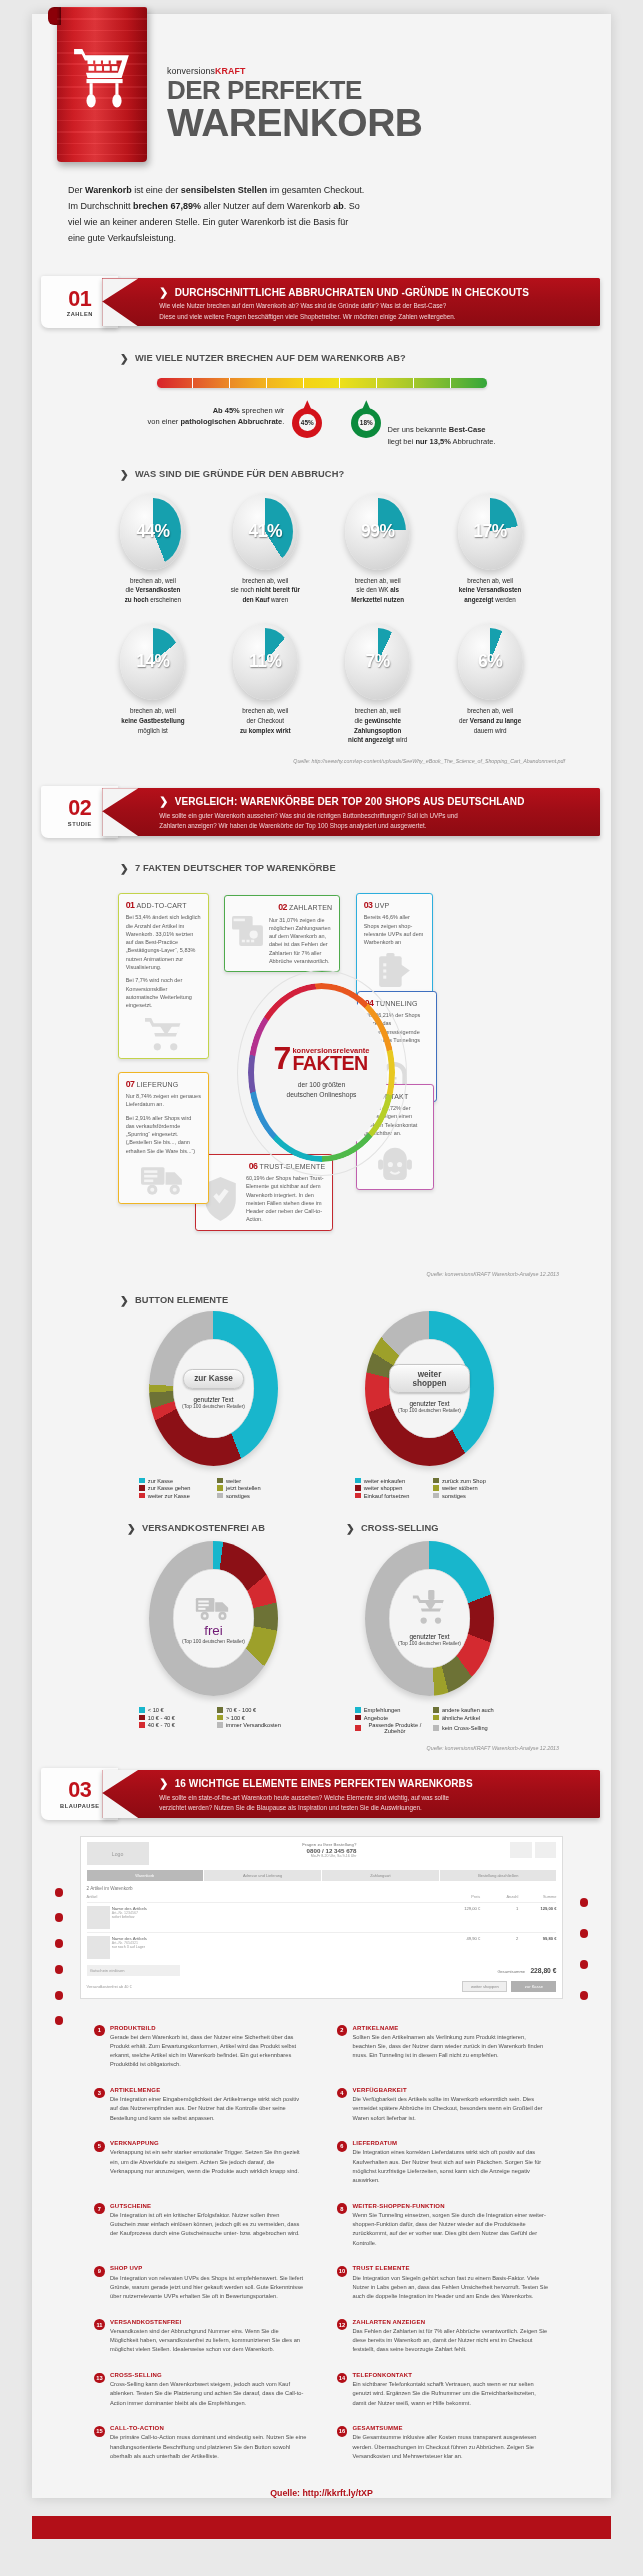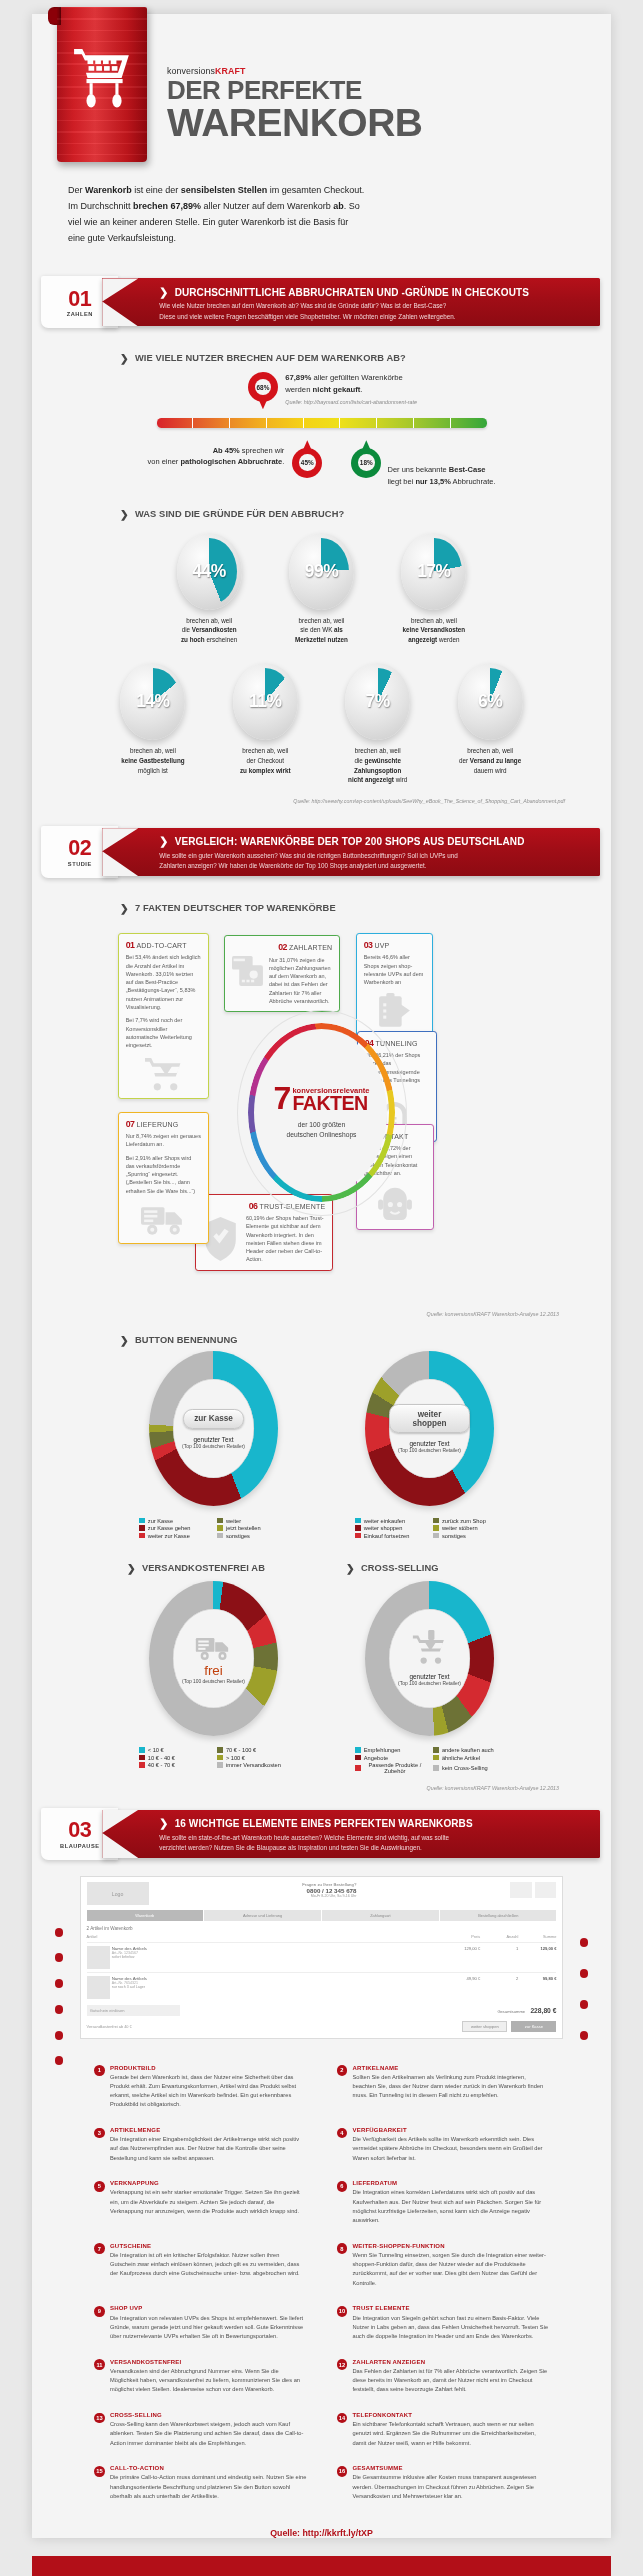--- a/index.html
+++ b/index.html
@@ -232,32 +232,20 @@
         <p><span>Wie viele Nutzer brechen auf dem Warenkorb ab? Was sind die Gründe dafür? Was ist der Best-Case?</span><br><span>Diese und viele weitere Fragen beschäftigen viele Shopbetreiber. Wir möchten einige Zahlen weitergeben.</span></p>
       </div>
     </div>
   </div>
 
   <div class="sub">
         <span class="chev">❯</span>
         <span>WIE VIELE NUTZER BRECHEN AUF DEM WARENKORB AB?</span>
       </div>
   <div class="gauge-wrap">
-    <div class="pinrow">
-      <div class="pin">
-        <div class="drop"></div>
-            <div class="tail"></div>
-        <div class="hole">68%</div>
-      </div>
-      <div class="pintext">
-        <b>67,89%</b><span> aller gefüllten Warenkörbe</span><br>
-        <span>werden </span><b>nicht gekauft</b><span>.</span>
-        <div class="src">Quelle: http://baymard.com/lists/cart-abandonment-rate</div>
-      </div>
-    </div>
     <div class="bar">
       <i style="background:linear-gradient(to right,#d8232a,#e2552c)"></i>
       <i style="background:linear-gradient(to right,#e2552c,#eb8a26)"></i>
       <i style="background:linear-gradient(to right,#eb8a26,#f2b41f)"></i>
       <i style="background:linear-gradient(to right,#f2b41f,#f4d217)"></i>
       <i style="background:linear-gradient(to right,#f4d217,#eee01a)"></i>
       <i style="background:linear-gradient(to right,#eee01a,#cdd424)"></i>
       <i style="background:linear-gradient(to right,#cdd424,#a3c72c)"></i>
       <i style="background:linear-gradient(to right,#a3c72c,#6fb833)"></i>
       <i style="background:linear-gradient(to right,#6fb833,#34a63a);border-right:none"></i>
@@ -289,20 +277,27 @@
         <span class="chev">❯</span>
         <span>WAS SIND DIE GRÜNDE FÜR DEN ABBRUCH?</span>
       </div>
   <div class="reasons" id="reasons-row-1">
         <div class="reason">
           <div class="rc">
             <div class="inner" style="background:conic-gradient(#16a0ae 0deg 158.4deg, rgba(0,0,0,0) 158.4deg 360deg);"></div>
             <div class="num">44%</div>
           </div>
           <div class="cap">brechen ab, weil<br>die <b>Versandkosten</b><br><b>zu hoch</b> erscheinen</div>
+        </div>
+        <div class="reason">
+          <div class="rc">
+            <div class="inner" style="background:conic-gradient(#16a0ae 0deg 147.6deg, rgba(0,0,0,0) 147.6deg 360deg);"></div>
+            <div class="num">41%</div>
+          </div>
+          <div class="cap">brechen ab, weil<br>sie noch <b>nicht bereit für</b><br><b>den Kauf</b> waren</div>
         </div>
         <div class="reason">
           <div class="rc">
             <div class="inner" style="background:conic-gradient(#16a0ae 0deg 86.4deg, rgba(0,0,0,0) 86.4deg 360deg);"></div>
             <div class="num">99%</div>
           </div>
           <div class="cap">brechen ab, weil<br>sie den WK <b>als</b><br><b>Merkzettel nutzen</b></div>
         </div>
         <div class="reason">
           <div class="rc">
@@ -477,21 +472,21 @@
           </div>
         </div>
         <div class="sm"><span>der 100 größten</span><br><span>deutschen Onlineshops</span></div>
       </div>
     </div>
   </div>
   <div class="srcline" style="text-align:right;padding-right:52px;margin-top:-5.2px;">Quelle: konversionsKRAFT Warenkorb-Analyse 12.2013</div>
 
   <div class="sub" style="margin-top:17.5px">
         <span class="chev">❯</span>
-        <span>BUTTON BENENNUNG</span>
+        <span>BUTTON ELEMENTE</span>
       </div>
   <div class="twocol">
     <div class="dwrap">
       <div class="donut" id="donut-bn-left" style="background: conic-gradient(rgb(24, 182, 204) 0deg, rgb(24, 182, 204) 158.4deg, rgb(140, 16, 22) 158.4deg, rgb(140, 16, 22) 241.2deg, rgb(212, 42, 48) 241.2deg, rgb(212, 42, 48) 252deg, rgb(109, 114, 54) 252deg, rgb(109, 114, 54) 266.4deg, rgb(157, 160, 42) 266.4deg, rgb(157, 160, 42) 273.6deg, rgb(185, 185, 185) 273.6deg, rgb(185, 185, 185) 360deg); box-shadow: rgba(0, 0, 0, 0.16) 0px 3.1px 6.2px;">
         <div class="hole">
           <div class="pillbtn">zur Kasse</div>
           <div class="cap1">genutzter Text</div>
           <div class="cap2">(Top 100 deutschen Retailer)</div>
         </div>
       </div>
@@ -579,21 +574,21 @@
                   <path d="M50 24h18l14 14v10H50z"></path>
                   <rect x="8" y="20" width="26" height="5" fill="#f4f4f4"></rect>
                   <rect x="8" y="29" width="26" height="5" fill="#f4f4f4"></rect>
                   <rect x="8" y="38" width="18" height="5" fill="#f4f4f4"></rect>
                   <circle cx="24" cy="58" r="10"></circle>
                   <circle cx="68" cy="58" r="10"></circle>
                   <circle cx="24" cy="58" r="4" fill="#f4f4f4"></circle>
                   <circle cx="68" cy="58" r="4" fill="#f4f4f4"></circle>
                 </g>
               </svg>
-          <div style="font-size:13.4px;color:#c2410c;font-weight:400;margin-top:1px">frei</div>
+          <div style="font-size:13.4px;color:#701a75;font-weight:400;margin-top:1px">frei</div>
           <div class="cap2">(Top 100 deutschen Retailer)</div>
         </div>
       </div>
       <div class="legend" id="legend-sc-left">
             <div>
               <i style="background:#18b6cc"></i>
               <span>&lt; 10 €</span>
             </div>
             <div>
               <i style="background:#6d7236"></i>

